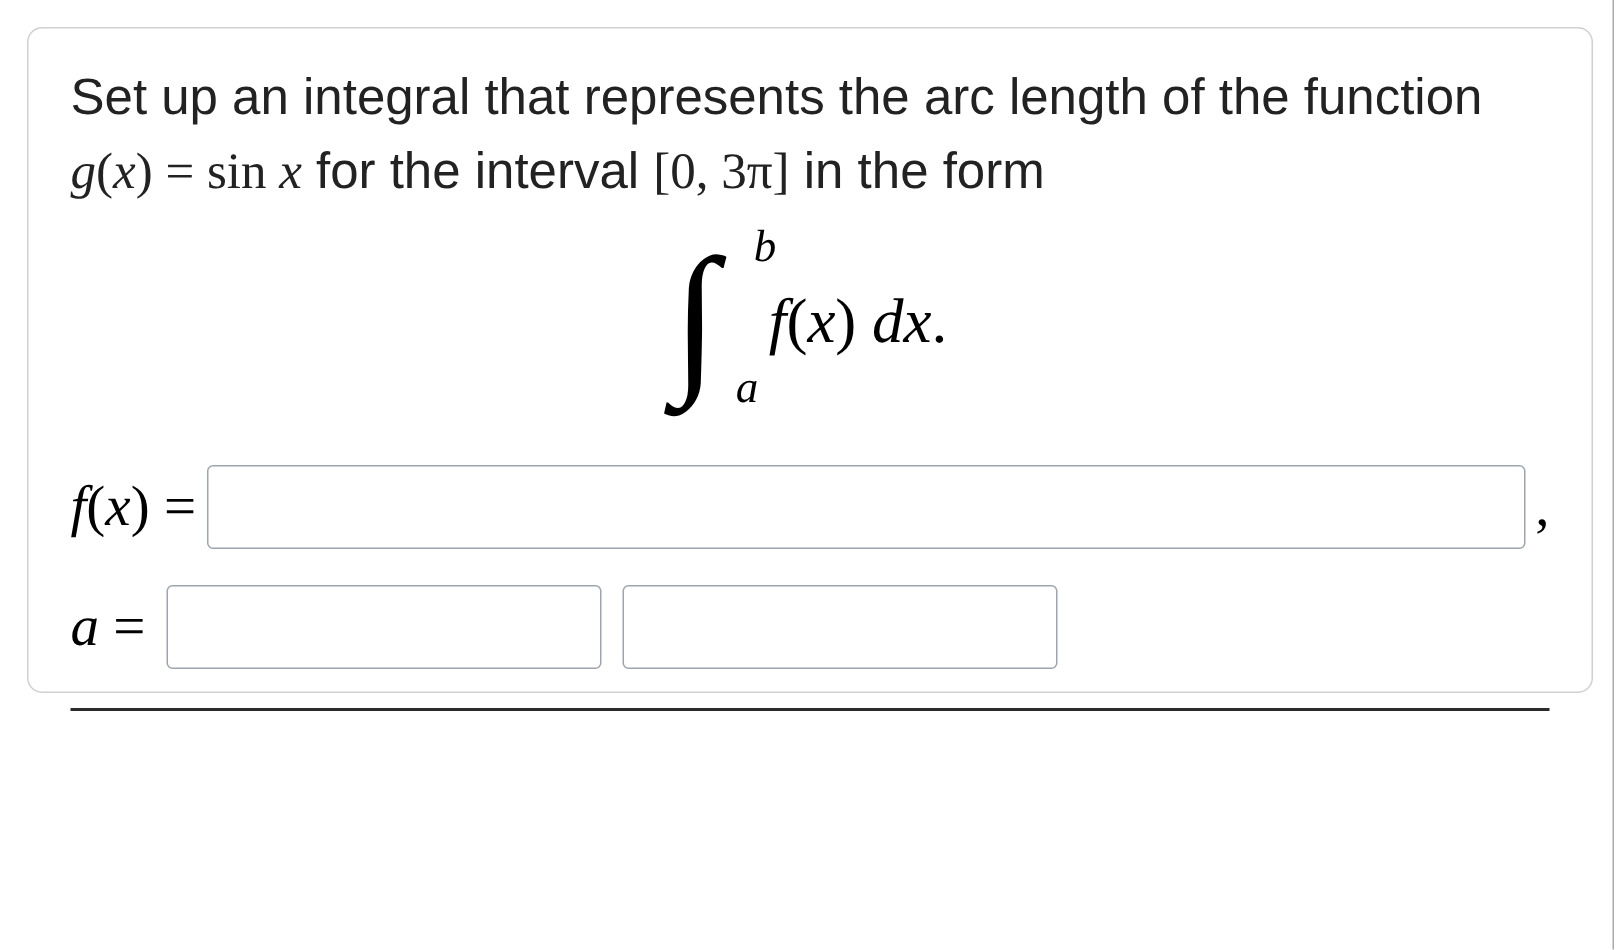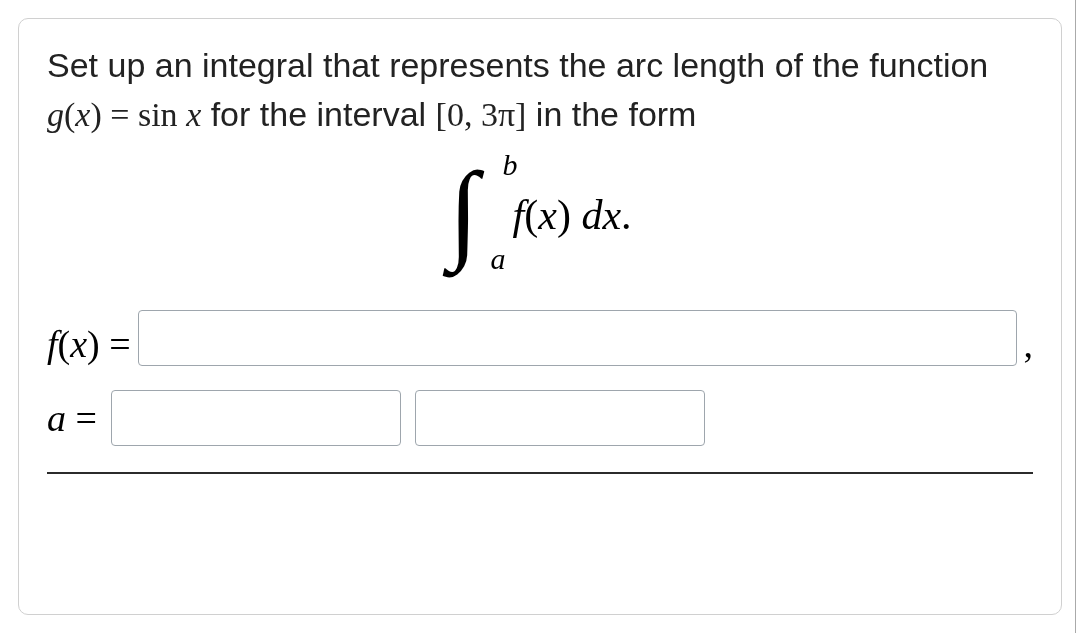--- a/index.html
+++ b/index.html
@@ -9,21 +9,21 @@
     height: 633px;
     font-family: "Times New Roman", Georgia, serif;
     background: #fff;
     position: relative;
   }
   .card {
     position: absolute;
     left: 18px;
     top: 18px;
     width: 1044px;
-    height: 597px;
+    height: 444px;
     border: 1px solid #d0d0d0;
     border-radius: 10px;
     padding: 22px 28px 30px 28px;
   }
   .right-rule {
     position: absolute;
     right: 4px;
     top: 0;
     width: 1px;
     height: 633px;
@@ -70,21 +70,21 @@
     font-size: 30px;
   }
   .integrand {
     display: inline-block;
     vertical-align: middle;
     margin-left: 24px;
     font-size: 42px;
   }
   .answer-row1 {
     display: flex;
-    align-items: flex-end;
+    align-items: center;
     gap: 7px;
     margin-top: 40px;
   }
   .answer-row2 {
     display: flex;
     align-items: center;
     gap: 14px;
     margin-top: 24px;
     margin-bottom: 26px;
   }

